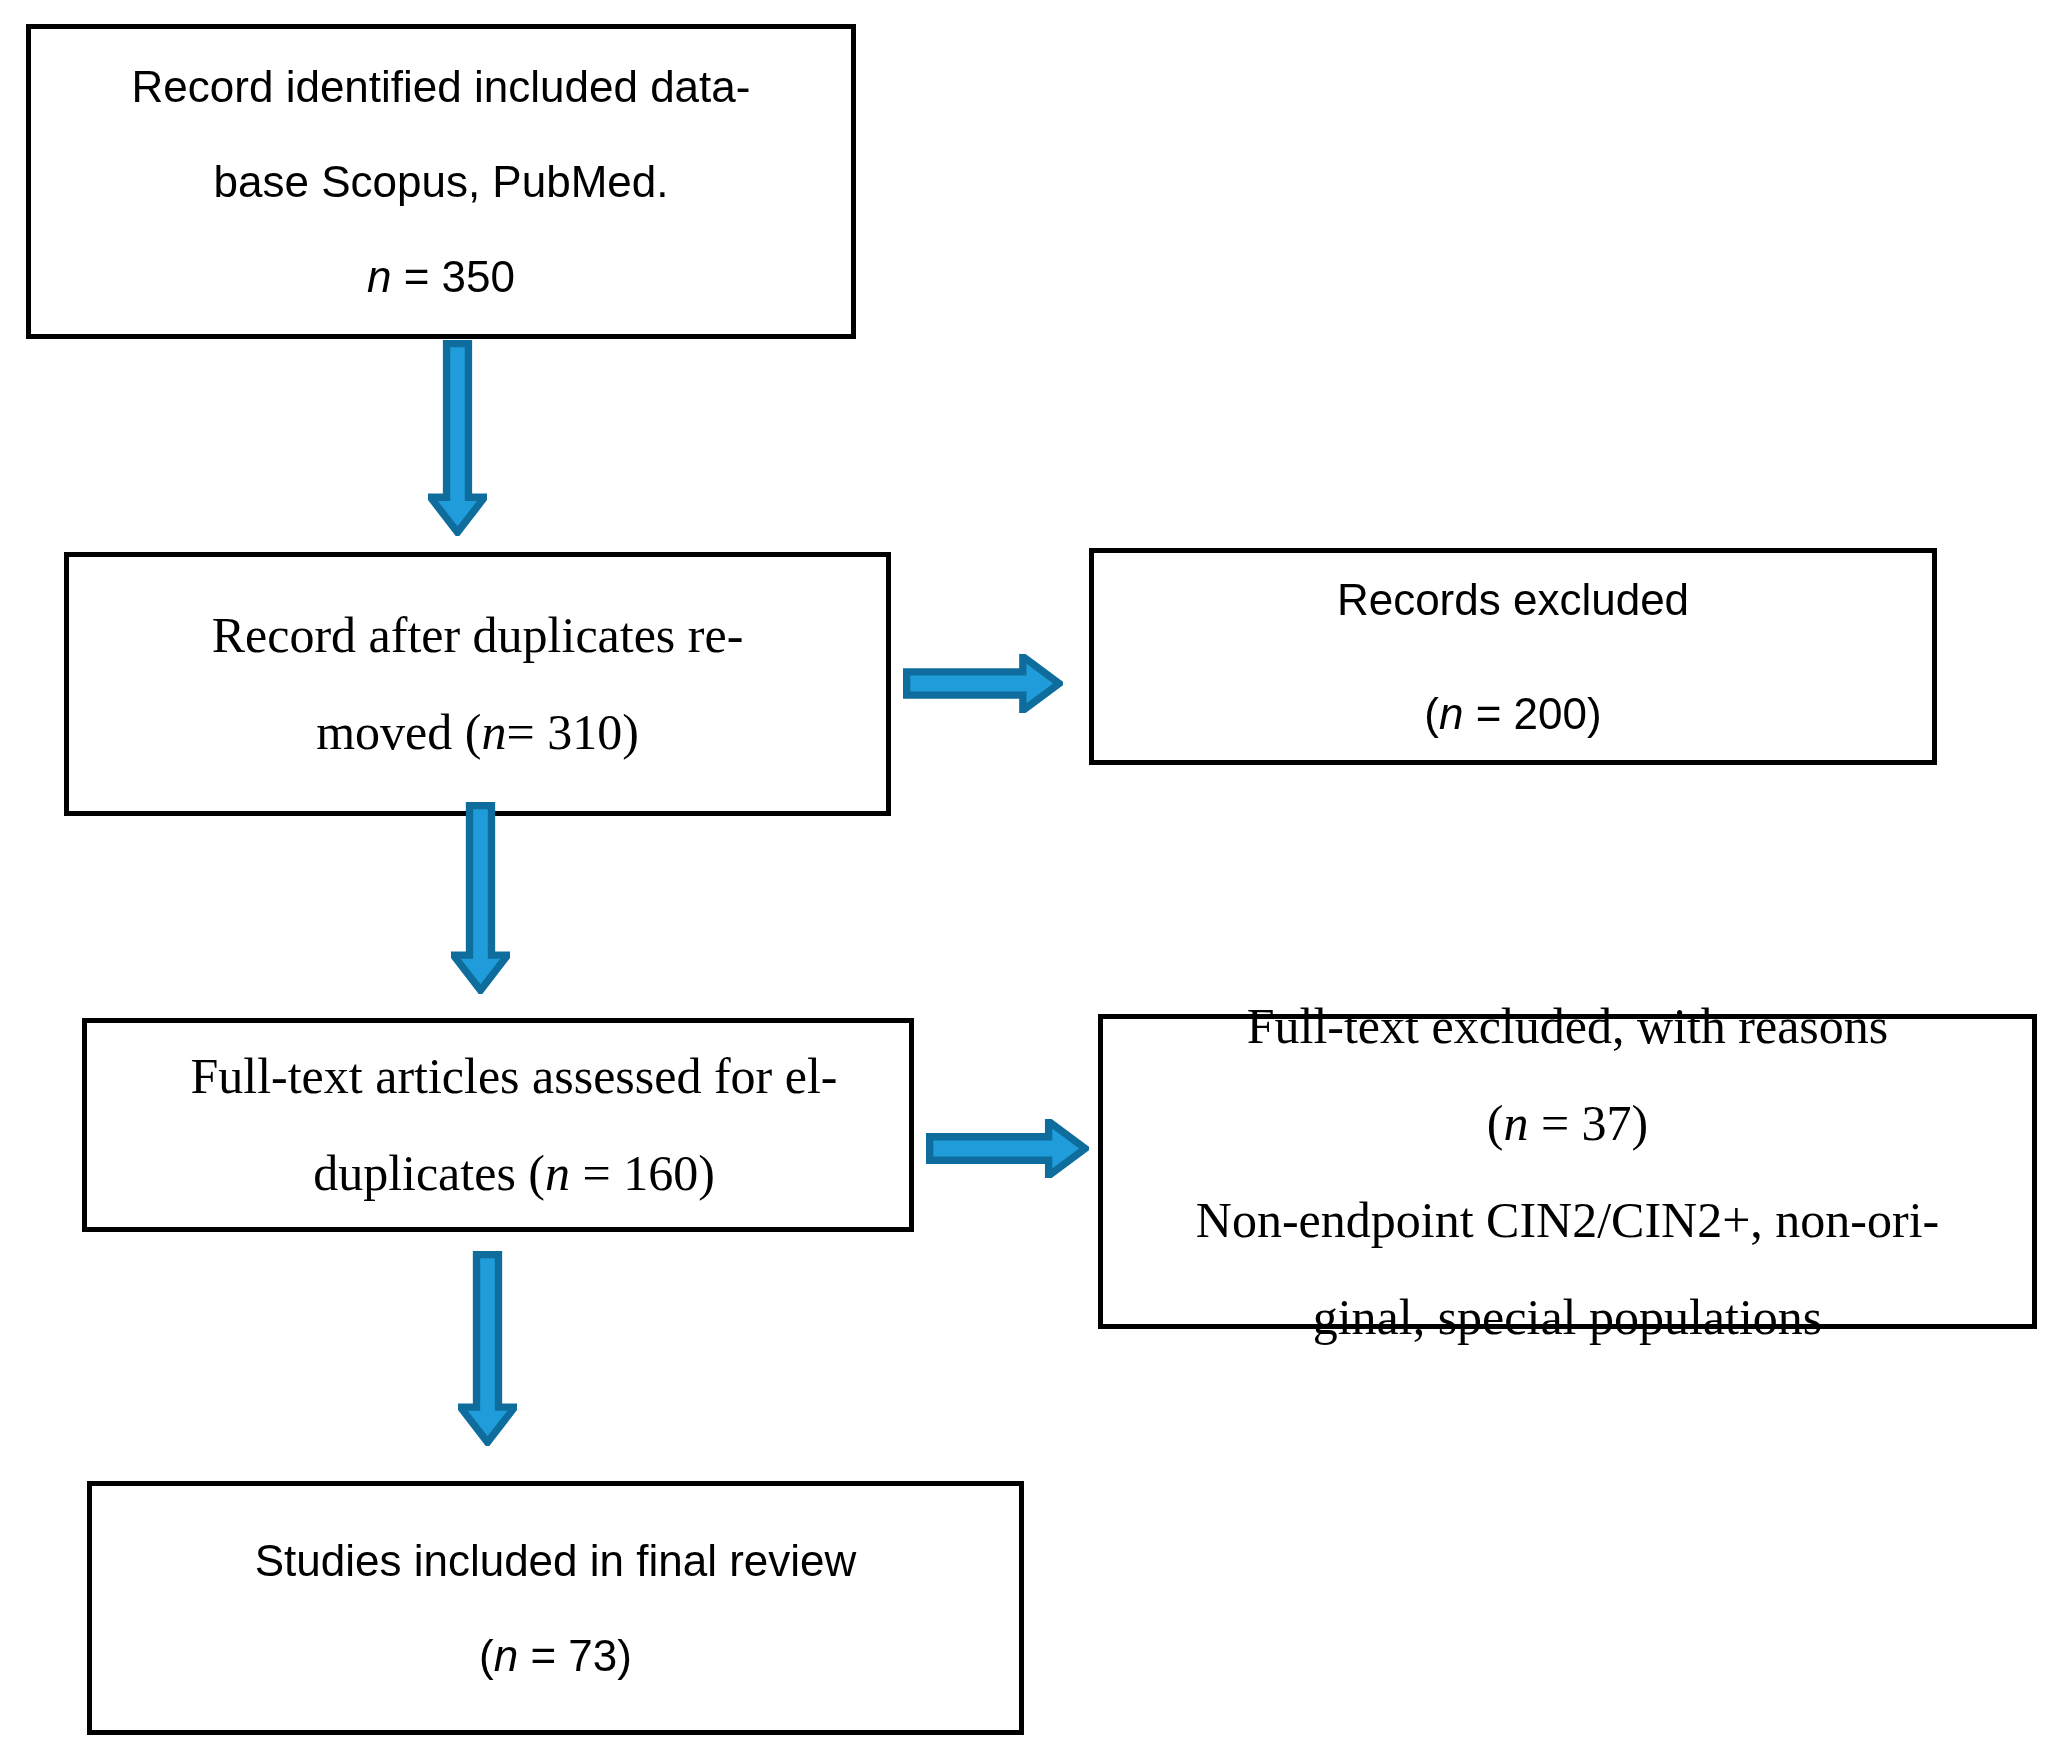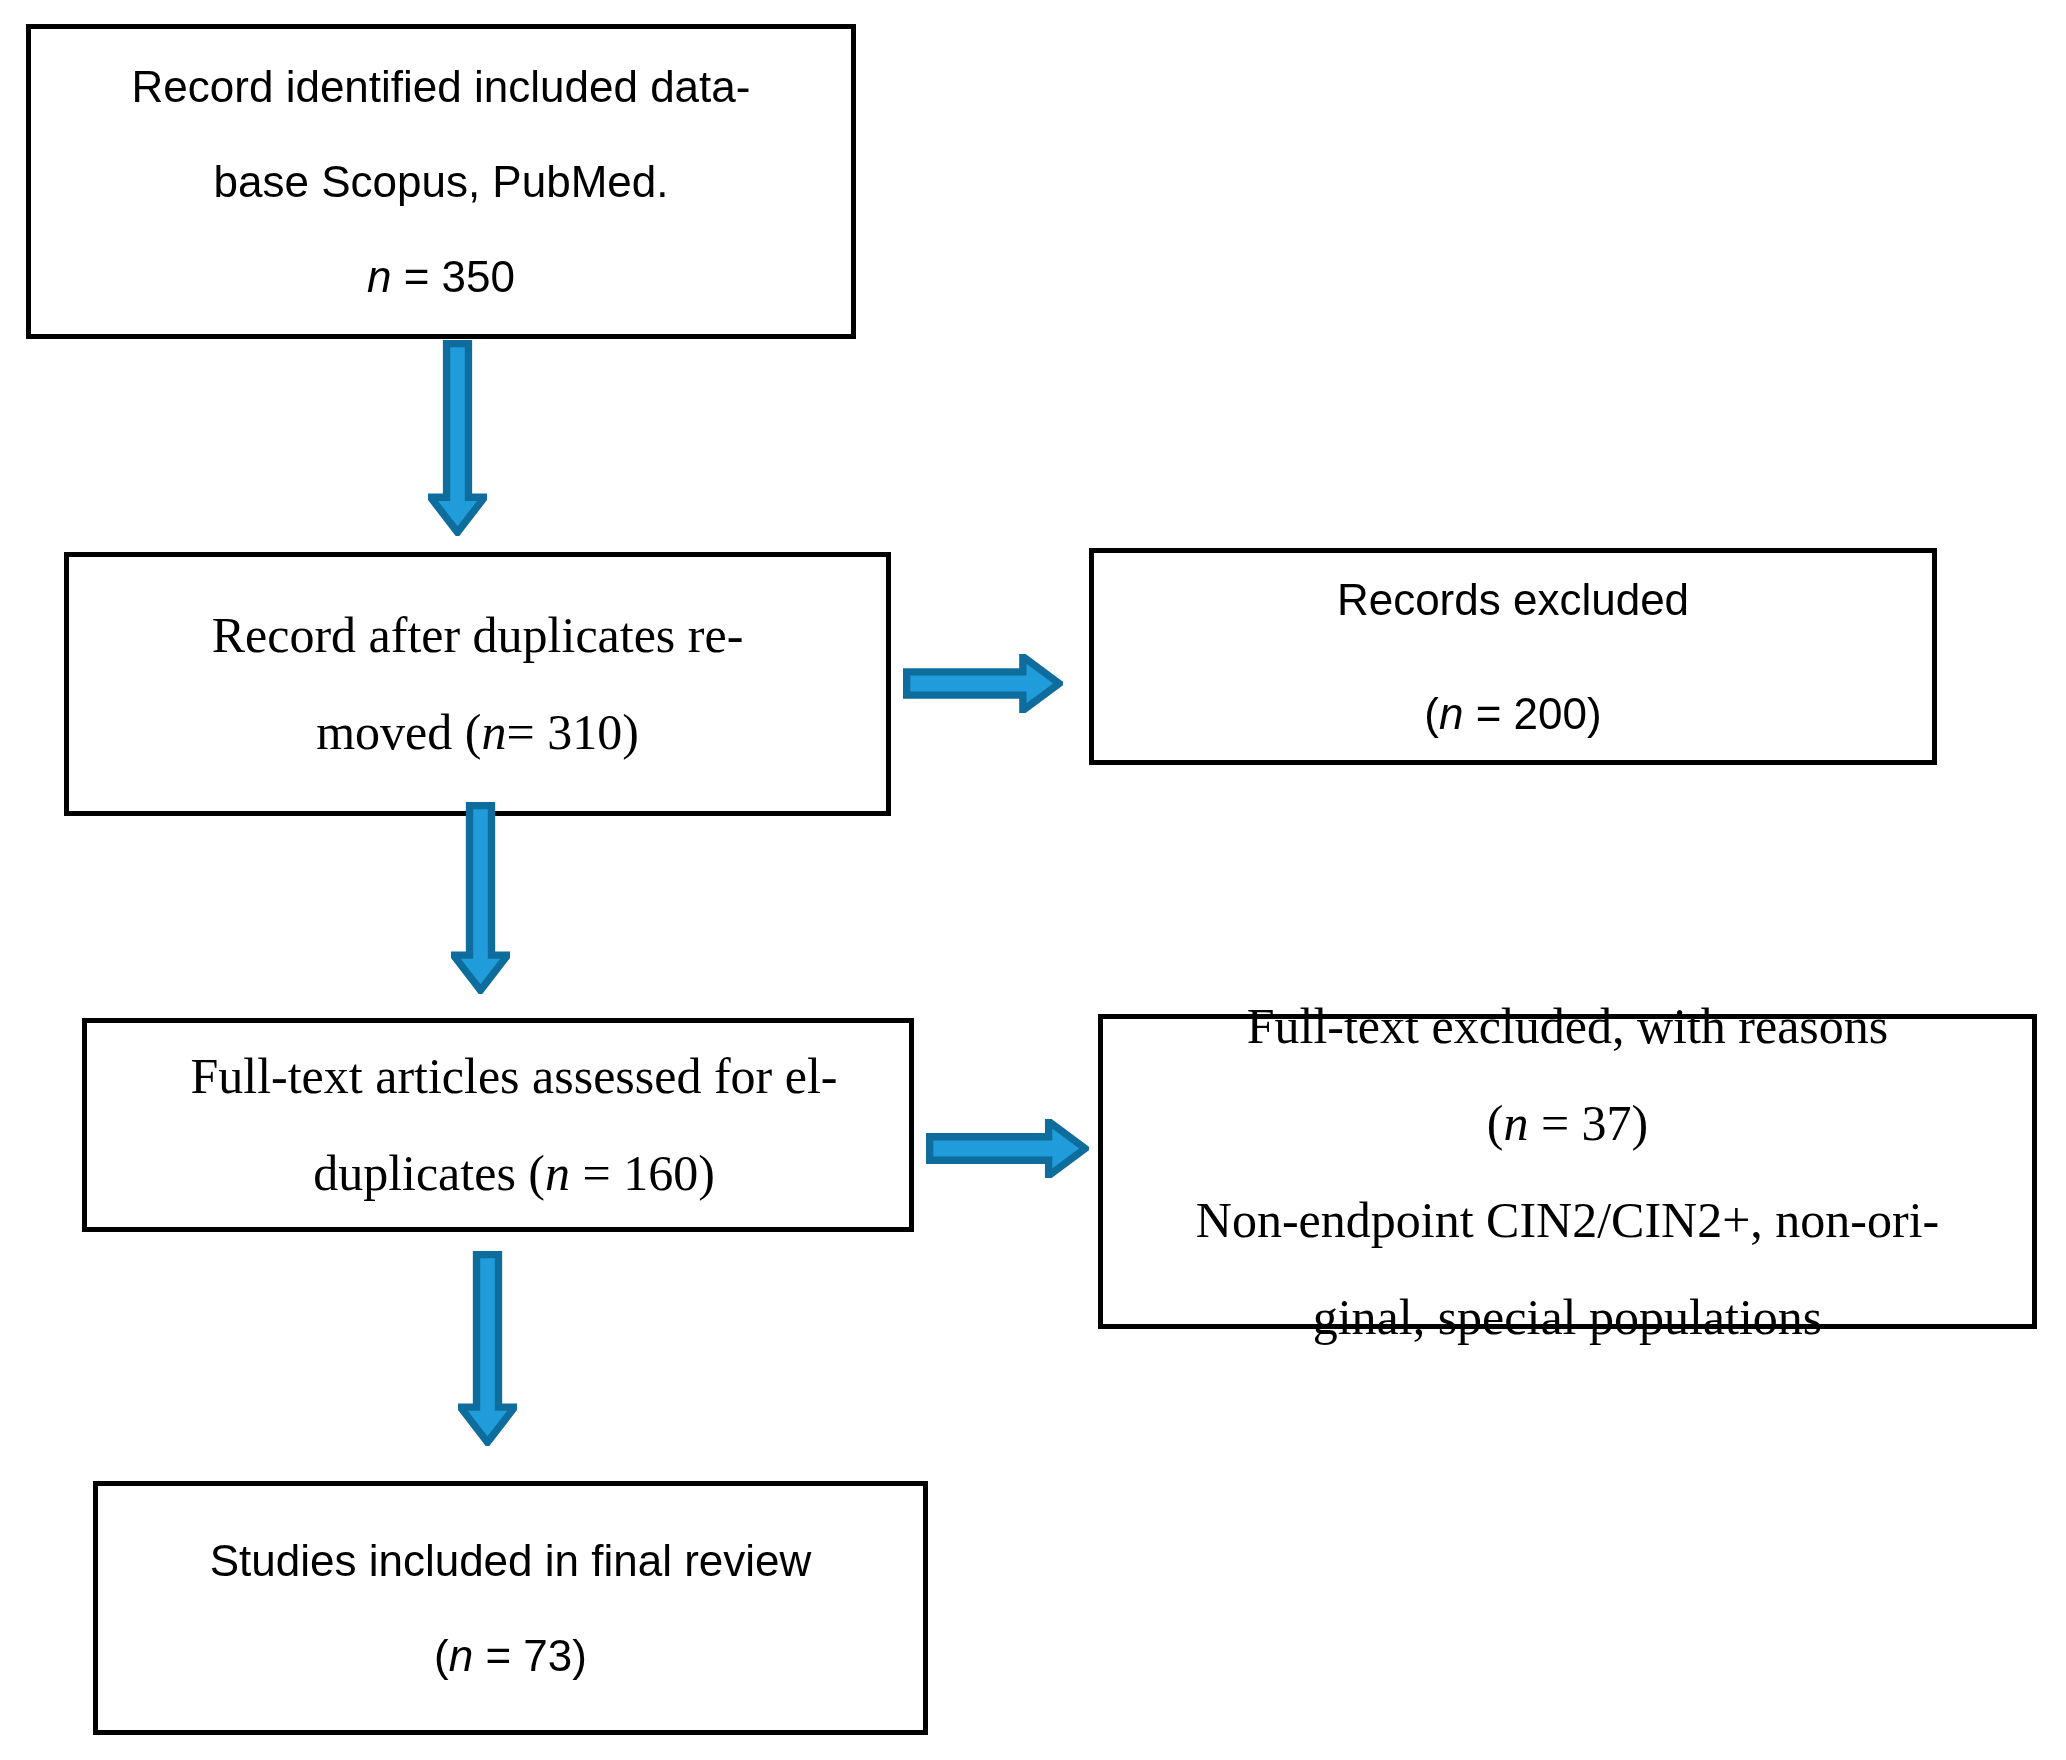--- a/index.html
+++ b/index.html
@@ -94,19 +94,19 @@
       <div class="line"><span>Full-text excluded, with reasons</span></div>
       <div class="line"><span>(</span><em>n</em><span> = 37)</span></div>
       <div class="line"><span>Non-endpoint CIN2/CIN2+, non-ori-</span></div>
       <div class="line"><span>ginal, special populations</span></div>
     </div>
 
   <svg class="arrow" style="left:458px; top:1251px;" width="59" height="195" viewBox="0 0 80 266">
     <polygon points="25,5 55,5 55,213 77,213 40,261 3,213 25,213" fill="#1F9CD9" stroke="#0E6D9D" stroke-width="10"></polygon>
   </svg>
 
-  <div class="box sans" style="left:93px; top:1481px; width:835px; height:254px;">
+  <div class="box sans" style="left:87px; top:1481px; width:937px; height:254px;">
       <div class="line"><span>Studies included in final review</span></div>
       <div class="line"><span>(</span><em>n</em><span> = 73)</span></div>
     </div>
 
 </div>
 
 
 </body></html>

